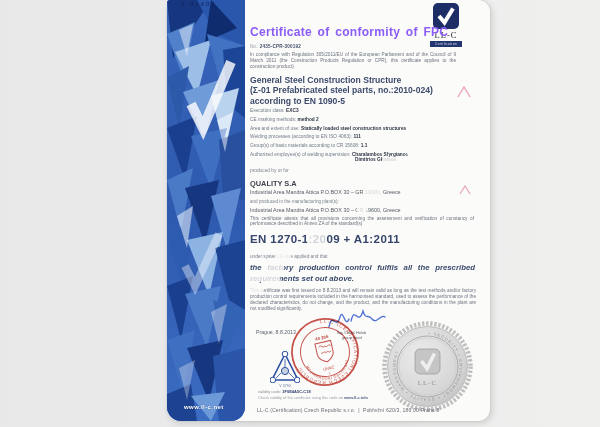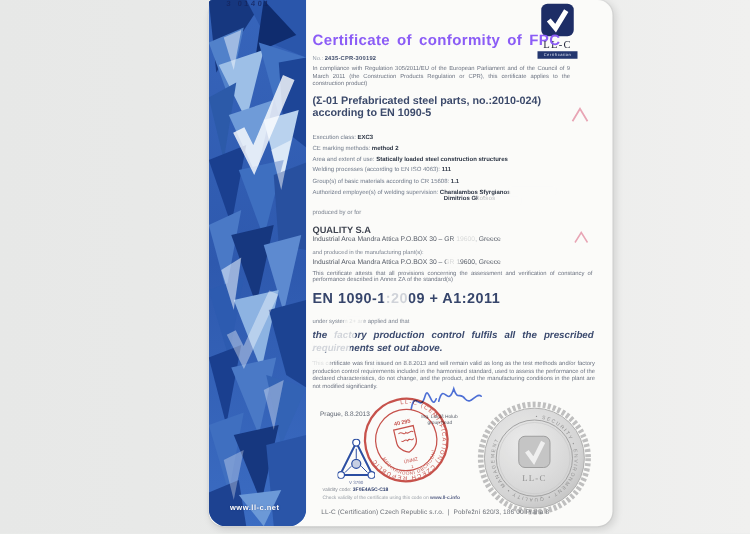--- a/index.html
+++ b/index.html
@@ -125,20 +125,21 @@
     <div class="logo-sub">Certification</div>
 
     <div class="title">Certificate of conformity of FPC</div>
     <div class="no-line">
       <span>No.:</span>
       <b>2435-CPR-300192</b>
     </div>
     <div class="small-p compliance">In compliance with Regulation 305/2011/EU of the European Parliament and of the Council of 9 March 2011 (the Construction Products Regulation or CPR), this certificate applies to the construction product)</div>
 
     <div class="product">
+      <span>General Steel Construction Structure</span>
       <span>(Σ-01 Prefabricated steel parts, no.:2010-024)</span>
       <span>according to EN 1090-5</span>
     </div>
 
     <div class="specs">
       <div><span>Execution class:</span> <b>EXC3</b></div>
       <div><span>CE marking methods:</span> <b>method 2</b></div>
       <div><span>Area and extent of use:</span> <b>Statically loaded steel construction structures</b></div>
       <div><span>Welding processes (according to EN ISO 4063):</span> <b>111</b></div>
       <div><span>Group(s) of basic materials according to CR 15608:</span> <b>1.1</b></div>
@@ -146,21 +147,21 @@
     </div>
     <div class="spec-val2">Dimitrios Gkotsos</div>
 
     <div class="lbl" style="left:83px;top:168px;">produced by or for</div>
     <div class="company">QUALITY S.A</div>
     <div class="addr" style="left:83px;top:189px;">Industrial Area Mandra Attica P.O.BOX 30 – GR 19600, Greece</div>
     <div class="lbl" style="left:83px;top:198.5px;font-size:4.6px;">and produced in the manufacturing plant(s):</div>
     <div class="addr" style="left:83px;top:206.5px;">Industrial Area Mandra Attica P.O.BOX 30 – GR 19600, Greece</div>
 
     <div class="small-p" style="left:83px;top:215.5px;width:224px;line-height:5.8px;">This certificate attests that all provisions concerning the assessment and verification of constancy of performance described in Annex ZA of the standard(s)</div>
-    <div class="standard">EN 1090-1:2009 + A1:2011</div>
+    <div class="standard">EN 1270-1:2009 + A1:2011</div>
     <div class="lbl" style="left:83px;top:254px;font-size:4.7px;">under system 2+ are applied and that</div>
     <div class="statement">the factory production control fulfils all the prescribed requirements set out above.</div>
     <div class="small-p" style="left:83px;top:288px;width:226px;line-height:5.9px;">This certificate was first issued on 8.8.2013 and will remain valid as long as the test methods and/or factory production control requirements included in the harmonised standard, used to assess the performance of the declared characteristics, do not change, and the product, and the manufacturing conditions in the plant are not modified significantly.</div>
 
     <div class="prague">Prague, 8.8.2013</div>
 
     <div class="sig">
       <svg width="62" height="34" viewBox="0 0 62 34">
         <path d="M2,24 C5,8 9,28 13,14 C16,4 18,26 22,16 M24,18 C28,2 31,24 36,8 C39,18 41,10 45,16 C50,22 54,10 58,14" stroke="#3a5fd0" stroke-width="1.3" fill="none" opacity=".9" stroke-linecap="round"></path>
       </svg>

